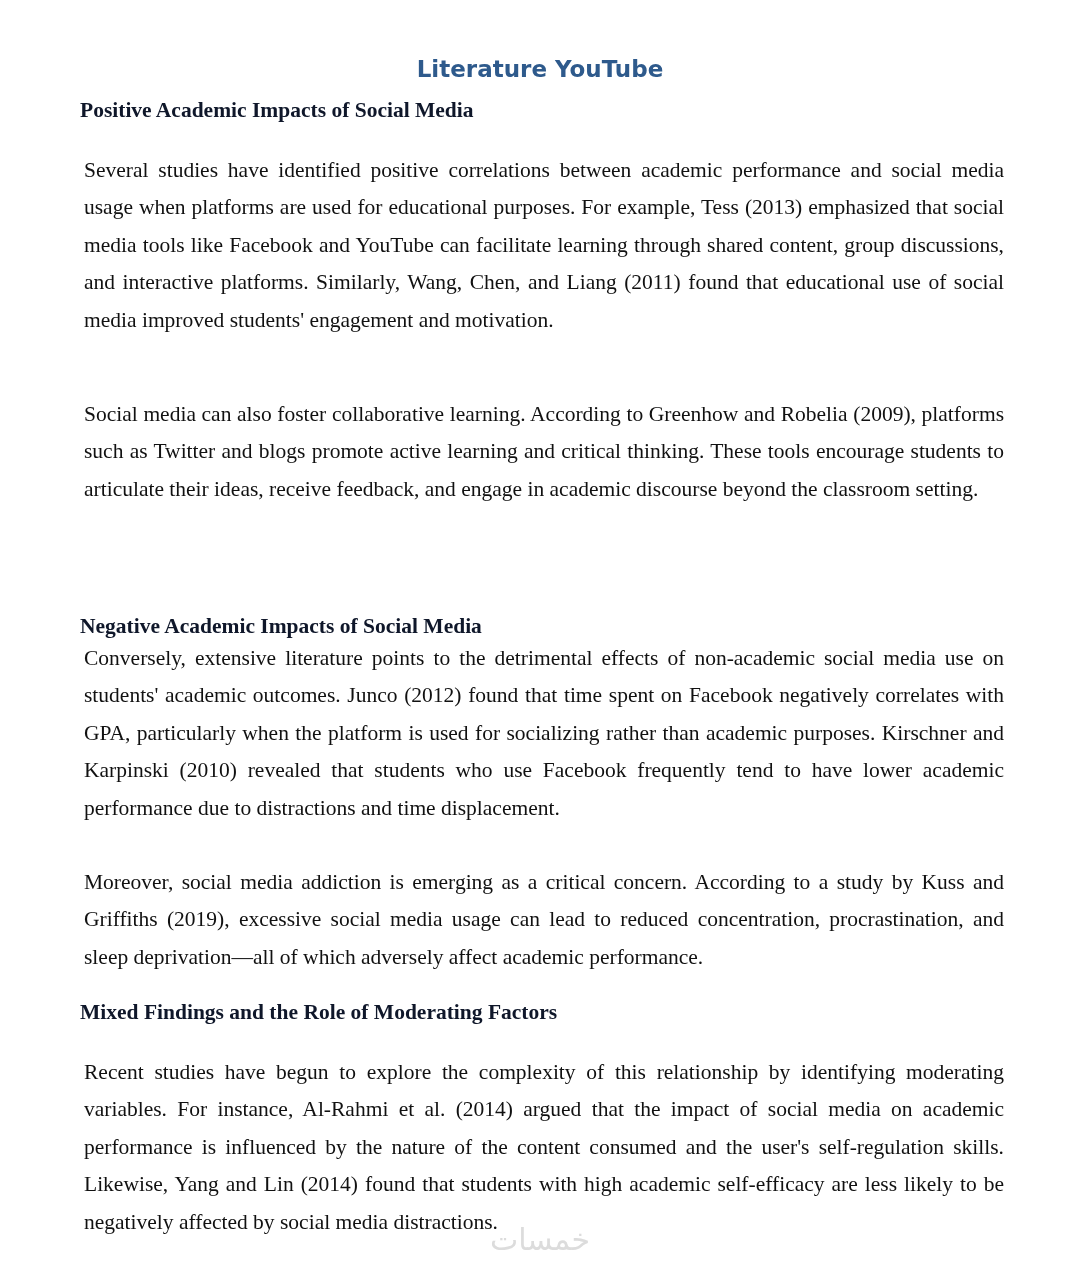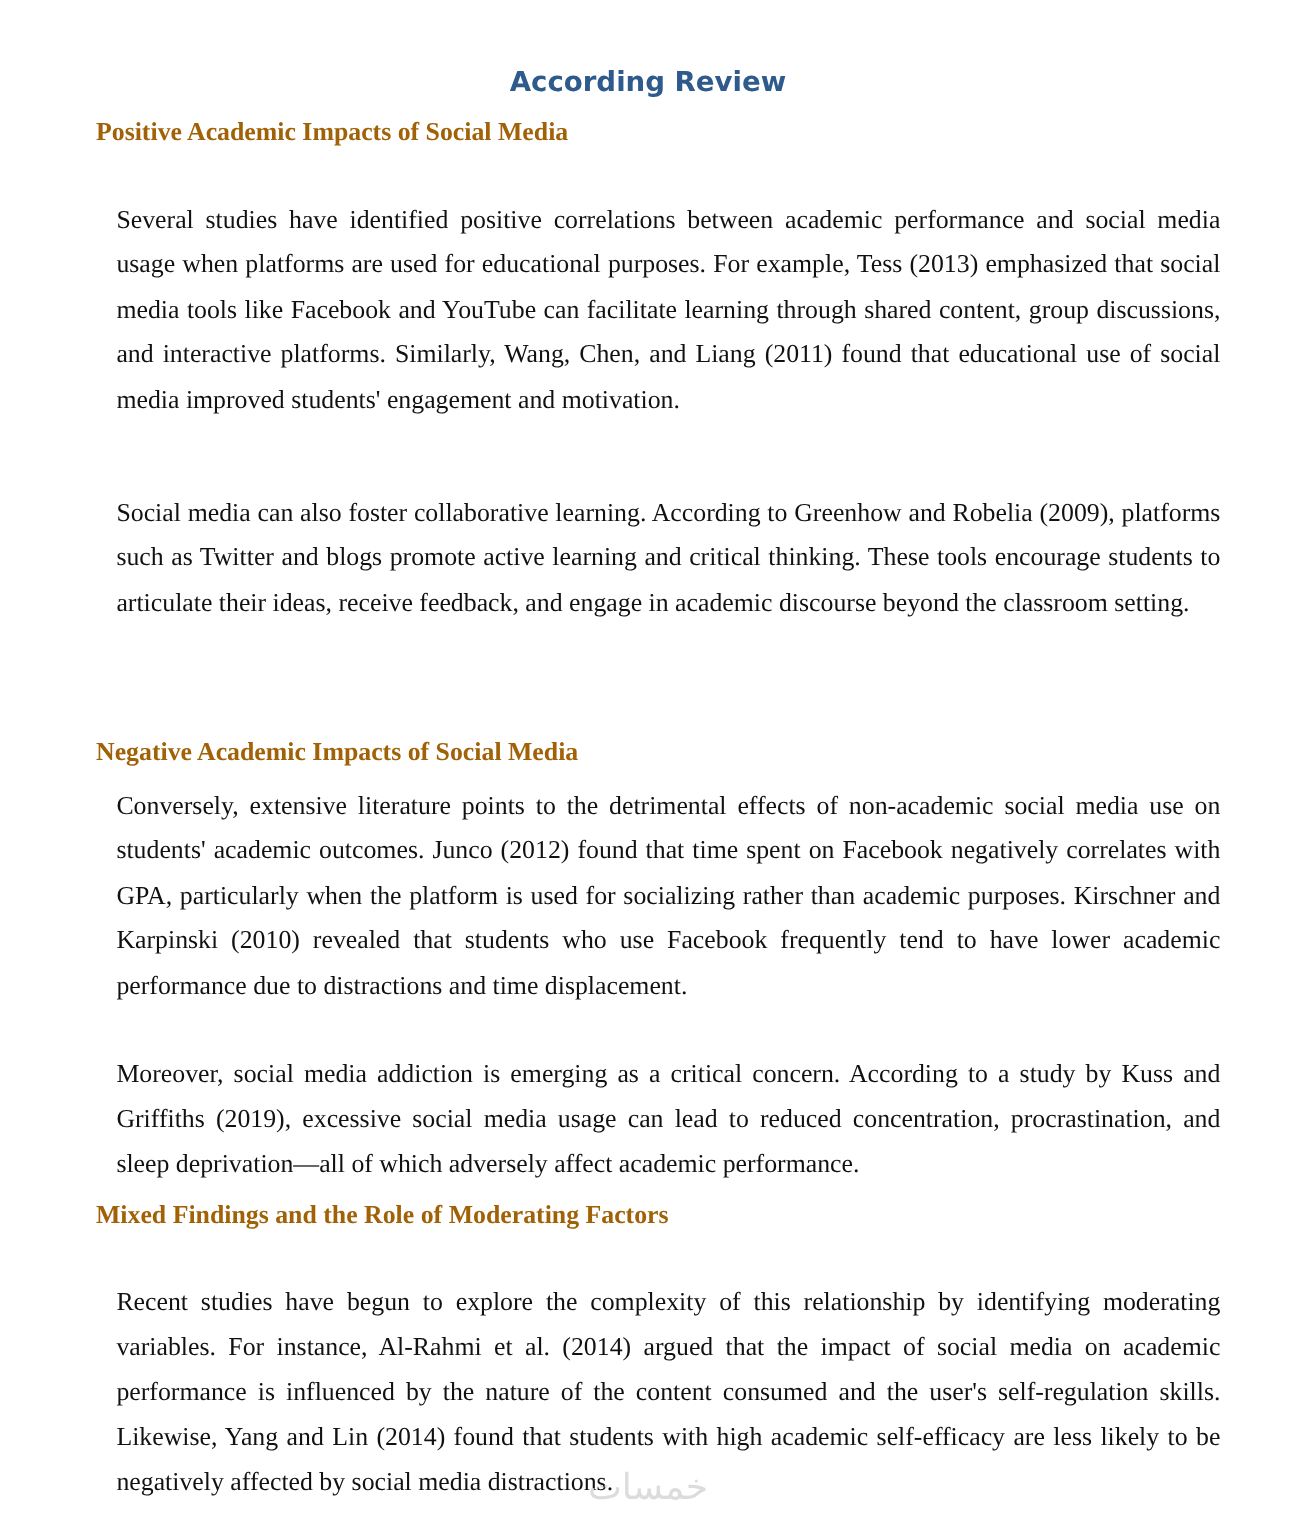--- a/index.html
+++ b/index.html
@@ -5,38 +5,38 @@
   html, body { margin: 0; padding: 0; background: #ffffff; }
   body { width: 1080px; height: 1278px; position: relative; overflow: hidden; }
   .page { position: absolute; left: 80px; top: 0; width: 920px; }
   .title {
     position: absolute; left: 0; width: 920px; top: 52px;
     text-align: center; font-family: "DejaVu Sans", sans-serif;
     font-weight: bold; font-size: 23px; color: #2e5a8c; line-height: 34px;
   }
   .heading {
     position: absolute; left: 0; font-family: "Liberation Serif", serif;
-    font-weight: bold; font-size: 21.5px; color: #a16207; line-height: 28px;
+    font-weight: bold; font-size: 21.5px; color: #0f172a; line-height: 28px;
   }
   .para {
     position: absolute; left: 0; width: 920px;
     font-family: "Liberation Serif", serif; font-size: 21.5px; color: #111;
-    line-height: 37.4px; text-align: justify; margin: 17px;
+    line-height: 37.4px; text-align: justify; margin: 4px;
   }
   .watermark {
     position: absolute; left: 470px; top: 1222px; width: 140px; height: 36px;
     font-family: "DejaVu Sans", sans-serif; font-size: 30px; color: #dcdcdc;
     text-align: center; line-height: 36px; direction: rtl;
   }
 </style>
 </head>
 <body>
 
 <div class="page">
-  <div class="title">According Review</div>
+  <div class="title">Literature YouTube</div>
 
   <div class="heading" style="top:96px;">Positive Academic Impacts of Social Media</div>
   <p class="para" style="top:148px;">Several studies have identified positive correlations between academic performance and social media usage when platforms are used for educational purposes. For example, Tess (2013) emphasized that social media tools like Facebook and YouTube can facilitate learning through shared content, group discussions, and interactive platforms. Similarly, Wang, Chen, and Liang (2011) found that educational use of social media improved students' engagement and motivation.</p>
   <p class="para" style="top:392px;">Social media can also foster collaborative learning. According to Greenhow and Robelia (2009), platforms such as Twitter and blogs promote active learning and critical thinking. These tools encourage students to articulate their ideas, receive feedback, and engage in academic discourse beyond the classroom setting.</p>
 
   <div class="heading" style="top:612px;">Negative Academic Impacts of Social Media</div>
   <p class="para" style="top:636px;">Conversely, extensive literature points to the detrimental effects of non-academic social media use on students' academic outcomes. Junco (2012) found that time spent on Facebook negatively correlates with GPA, particularly when the platform is used for socializing rather than academic purposes. Kirschner and Karpinski (2010) revealed that students who use Facebook frequently tend to have lower academic performance due to distractions and time displacement.</p>
   <p class="para" style="top:860px;">Moreover, social media addiction is emerging as a critical concern. According to a study by Kuss and Griffiths (2019), excessive social media usage can lead to reduced concentration, procrastination, and sleep deprivation—all of which adversely affect academic performance.</p>
 
   <div class="heading" style="top:998px;">Mixed Findings and the Role of Moderating Factors</div>

